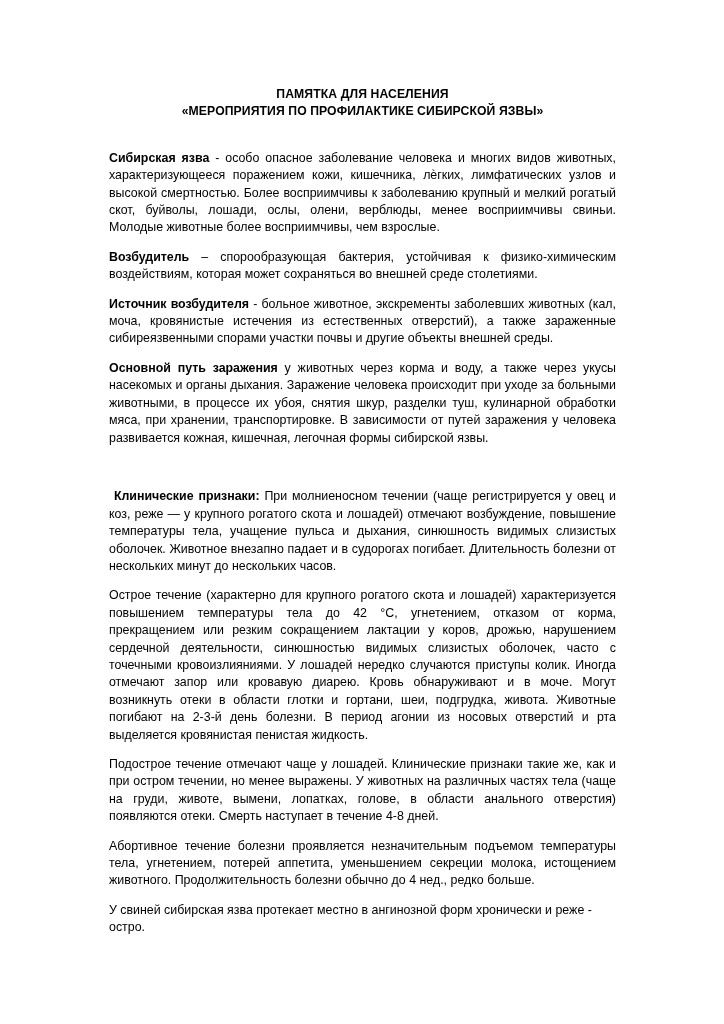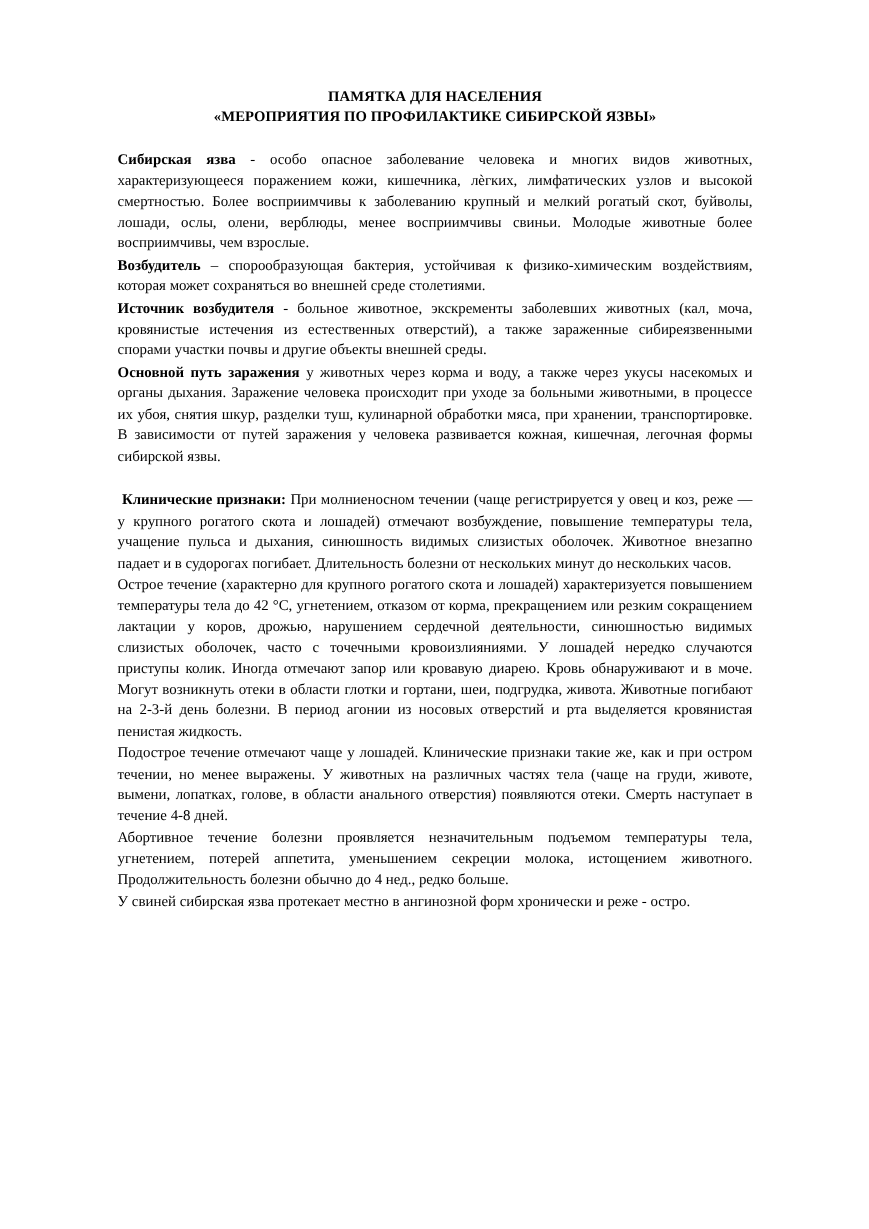--- a/index.html
+++ b/index.html
@@ -24,44 +24,43 @@
     top: 0;
     width: 724px;
     height: 1024px;
     background: #ffffff;
     box-sizing: border-box;
   }
 
   .content {
     position: absolute;
     left: 97px;
-    top: 72px;
+    top: 86px;
     width: 531px;
-    font-family: Liberation Serif, serif;
   }
 
   .doc-title {
     text-align: center;
     font-weight: bold;
     font-size: 12.2px;
     line-height: 17.4px;
     letter-spacing: 0.1px;
     margin: 0;
   }
   .doc-title .line {
     display: block;
     white-space: nowrap;
   }
 
   .spacer-after-title {
     height: 17px;
   }
 
   .para {
-    margin: 1px;
+    margin: 12px;
     font-size: 12.4px;
     line-height: 17.4px;
     text-align: justify;
     text-justify: inter-word;
     hyphens: none;
   }
   .para.last-left {
     text-align: left;
   }
 

